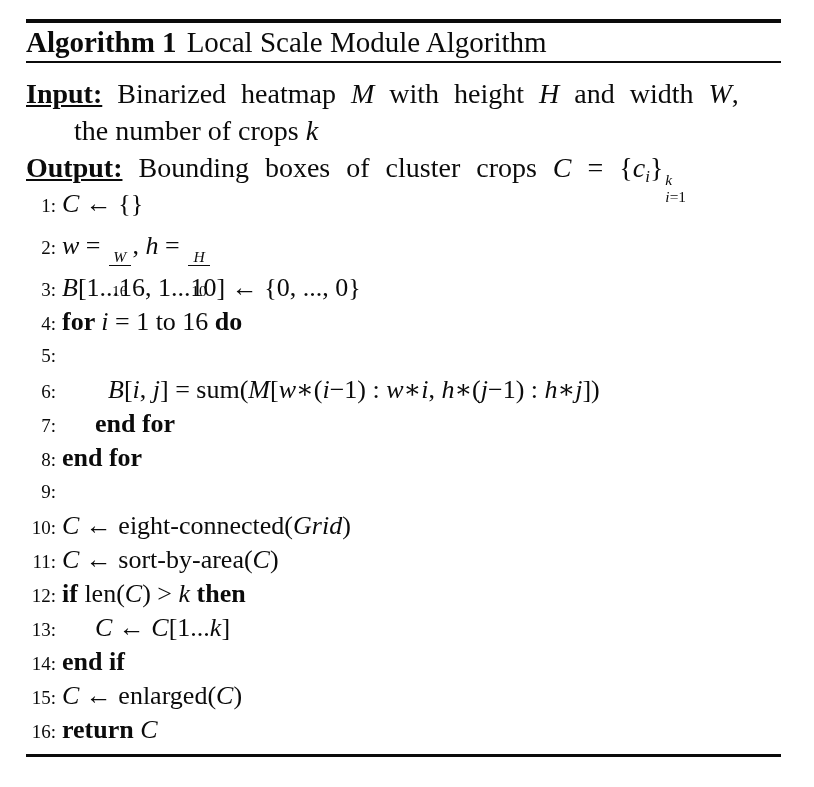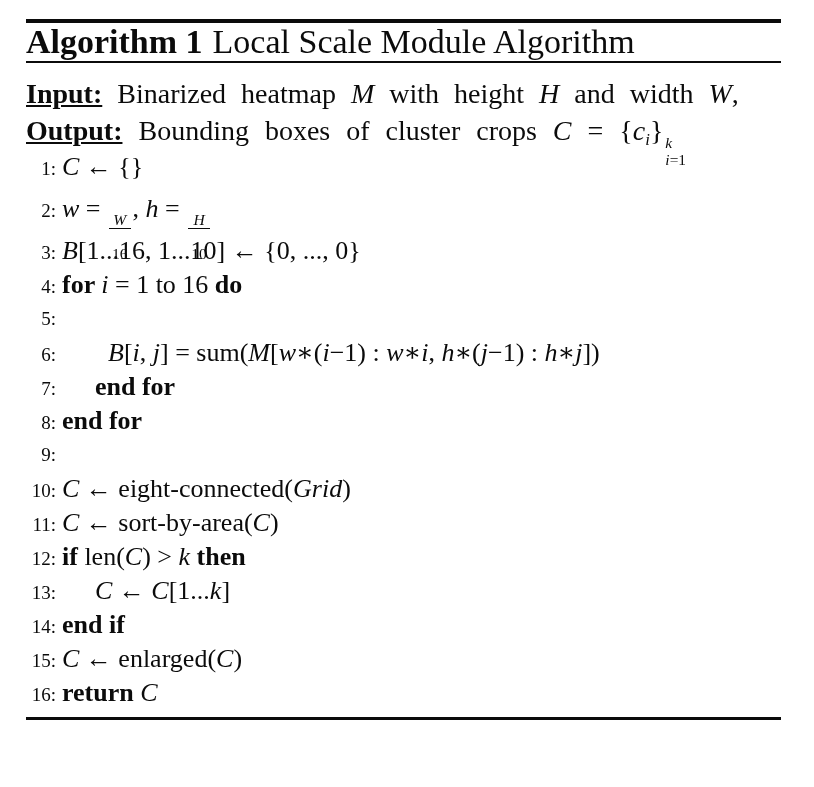--- a/index.html
+++ b/index.html
@@ -11,21 +11,21 @@
     color:#0b0b0b;
     font-family:"Liberation Serif","DejaVu Serif",serif;
     padding:19px 33px 0 26px;
     overflow:hidden;
   }
   .rule{background:#0b0b0b;width:755px;}
   .rule.thick{height:4px;}
   .rule.thin{height:2px;}
   .rule.bottom{margin-top:7px;height:3px;}
   .header{
-    font-size:34px;line-height:38px;height:38px;
+    font-size:29px;line-height:38px;height:38px;
     white-space:nowrap;
   }
   .header .label{font-weight:bold;margin-right:10px;}
   .io-block{margin-top:12px;}
   .io-line{
     font-size:28px;line-height:37px;height:37px;
     white-space:nowrap;
   }
   .io-line.justify{word-spacing:8px;}
   .io-line.justify2{word-spacing:9px;}
@@ -66,20 +66,21 @@
 
 <div class="page" style="color: rgb(11, 11, 11); background: rgb(255, 255, 255);">
   <div class="rule thick" style="background: rgb(11, 11, 11);"></div>
   <div class="header">
     <span class="label">Algorithm 1</span><span>Local Scale Module Algorithm</span>
   </div>
   <div class="rule thin" style="background: rgb(11, 11, 11);"></div>
 
   <div class="io-block" id="io">
       <div class="io-line justify"><span class="bf">Input:</span><span> Binarized heatmap </span><span class="it">M</span><span> with height </span><span class="it">H</span><span> and width </span><span class="it">W</span><span>,</span></div>
+      <div class="io-line cont"><span>the number of crops </span><span class="it">k</span></div>
       <div class="io-line justify2"><span class="bf">Output:</span><span> Bounding boxes of cluster crops </span><span class="it">C</span><span> = {</span><span class="it">c</span><span class="sub"><span class="it">i</span></span><span>}</span><span class="stack">
           <span><span class="it">k</span></span>
           <span><span class="it">i</span><span>=1</span></span>
         </span></div>
     </div>
   <div class="algo-body" id="lines">
       <div class="algo-row">
         <span class="num">1:</span>
         <span class="content"><span class="it">C</span><span> ← {}</span></span>
       </div>

